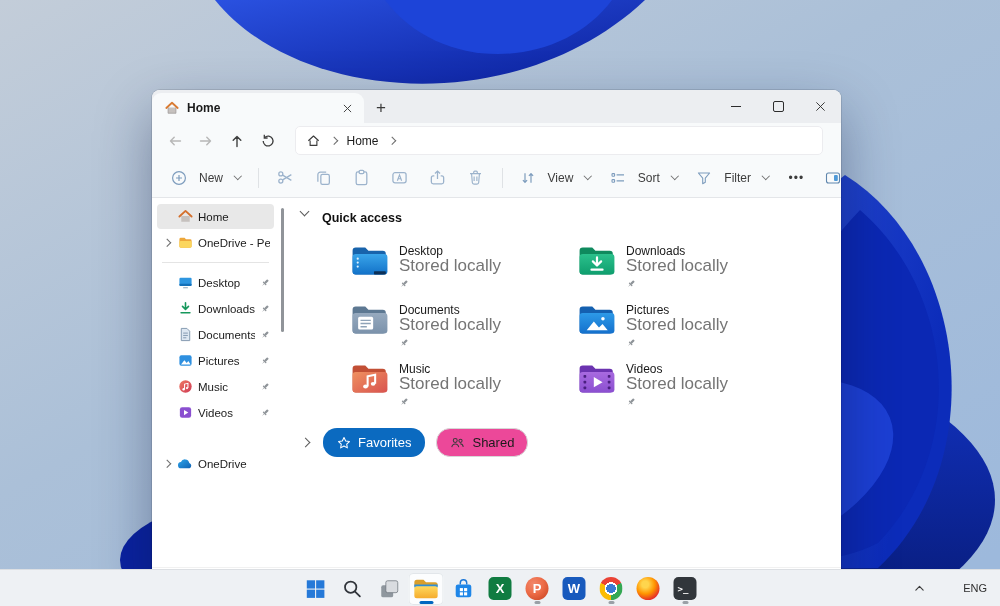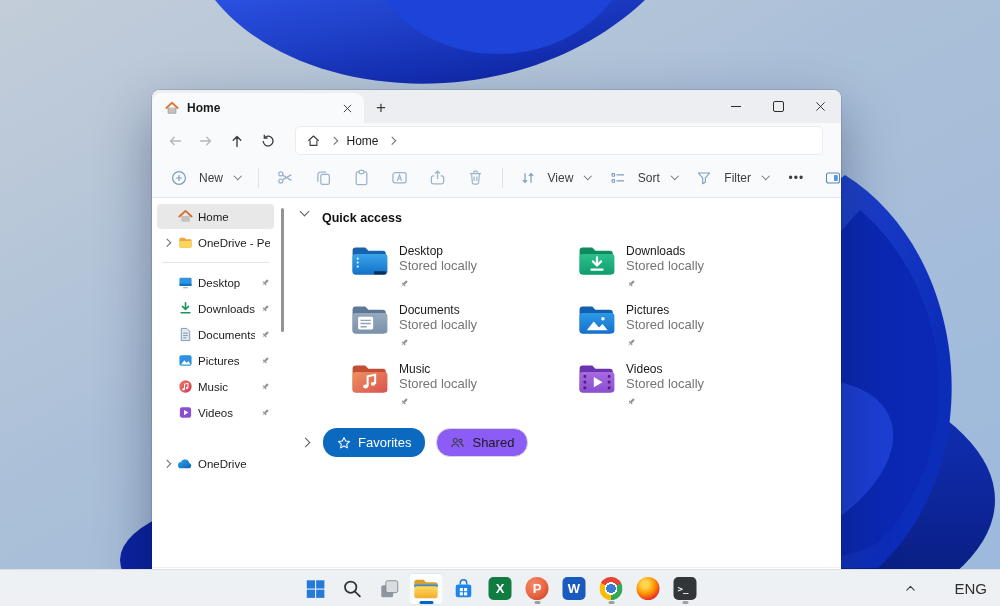--- a/index.html
+++ b/index.html
@@ -84,26 +84,26 @@
   .side-scroll{width:12px;position:relative;flex:none;}
   .side-scroll .thumb{position:absolute;top:10px;left:5px;width:3px;height:124px;background:#909499;border-radius:2px;}
 
   .content{flex:1;padding:13px 8px 0 13px;min-width:0;}
   .section-head{display:flex;align-items:flex-start;gap:14px;height:18px;}
   .section-title{font-weight:bold;font-size:12.5px;color:#101010;}
   .tiles{margin:15px 0 0 50px;display:grid;grid-template-columns:227px auto;row-gap:10px;}
   .tile{display:flex;gap:10px;align-items:flex-start;width:205px;}
   .ficon{flex:none;margin-top:1px;}
   .tname{font-size:12px;color:#191919;line-height:14px;}
-  .tsub{font-size:13px;color:#757575;line-height:13px;margin-top:1px;}
+  .tsub{font-size:17px;color:#757575;line-height:13px;margin-top:1px;}
   .tpin{margin-top:3px;}
   .pill-row{margin:17px 0 0 0;display:flex;align-items:center;gap:11px;}
   .pill{height:27px;border-radius:14px;display:flex;align-items:center;gap:7px;padding:0 13px;font-size:13px;border:1px solid transparent;}
   .pill.primary{background:#0b6ac0;color:#fff;}
-  .pill.secondary{background:#8b5cf6;border-color:#d7d7d7;color:#1b1b1b;}
+  .pill.secondary{background:#ec4899;border-color:#d7d7d7;color:#1b1b1b;}
 
   .statusbar{height:22px;flex:none;display:flex;align-items:flex-end;padding-left:10px;
     font-size:10px;color:#3f3f3f;background:#fff;border-top:1px solid #f1f1f1;}
 
   
   .taskbar{position:absolute;left:0;bottom:0;width:1000px;height:36px;background:#eef1f4;border-top:1px solid #dcdfe3;}
   .task-center{position:absolute;left:50%;top:1px;transform:translateX(-50%);height:35px;display:flex;align-items:center;gap:2px;}
   .task-btn{width:35px;height:32px;border-radius:5px;display:flex;align-items:center;justify-content:center;position:relative;flex:none;}
   .task-btn.active{background:#fcfdfe;box-shadow:inset 0 0 0 1px #e2e6ea;}
   .task-btn.active::after{content:"";position:absolute;bottom:1px;left:50%;transform:translateX(-50%);
@@ -116,21 +116,21 @@
   .appicon.word{background:#185abd;}
   .appicon.ppt{border-radius:50%;background:radial-gradient(circle at 35% 30%, #f1876a 0%, #ed6c47 45%, #c43e1c 100%);}
   .appicon.term{background:#31363b;font-family:"DejaVu Sans Mono", monospace;font-size:9px;justify-content:flex-start;padding-left:4px;box-sizing:border-box;}
   .chrome-ball{width:23px;height:23px;border-radius:50%;
     background:
       radial-gradient(circle at 50% 50%, #3a7bd5 0 29%, #ffffff 29% 39%, rgba(0,0,0,0) 39%),
       conic-gradient(from -60deg, #ea4335 0 33.3%, #34a853 33.3% 66.6%, #fbbc05 66.6% 100%);}
   .firefox-ball{width:23px;height:23px;border-radius:50%;
     background:radial-gradient(circle at 38% 32%, #ffd54d 0 16%, #ff9500 45%, #e3252b 78%, #ad1021 100%);}
   .tray{position:absolute;right:13px;top:0;height:36px;display:flex;align-items:center;gap:37px;
-    font-size:15px;color:#2e2e2e;}
+    font-size:11px;color:#2e2e2e;}
 </style>
 </head>
 <body>
 
 <div class="desktop">
 
   <svg class="wallpaper" viewBox="0 0 1000 606" preserveAspectRatio="none">
     <defs>
       <linearGradient id="sky" x1="0" y1="0" x2="0.9" y2="1">
         <stop offset="0" stop-color="#c3cdd9"></stop>

